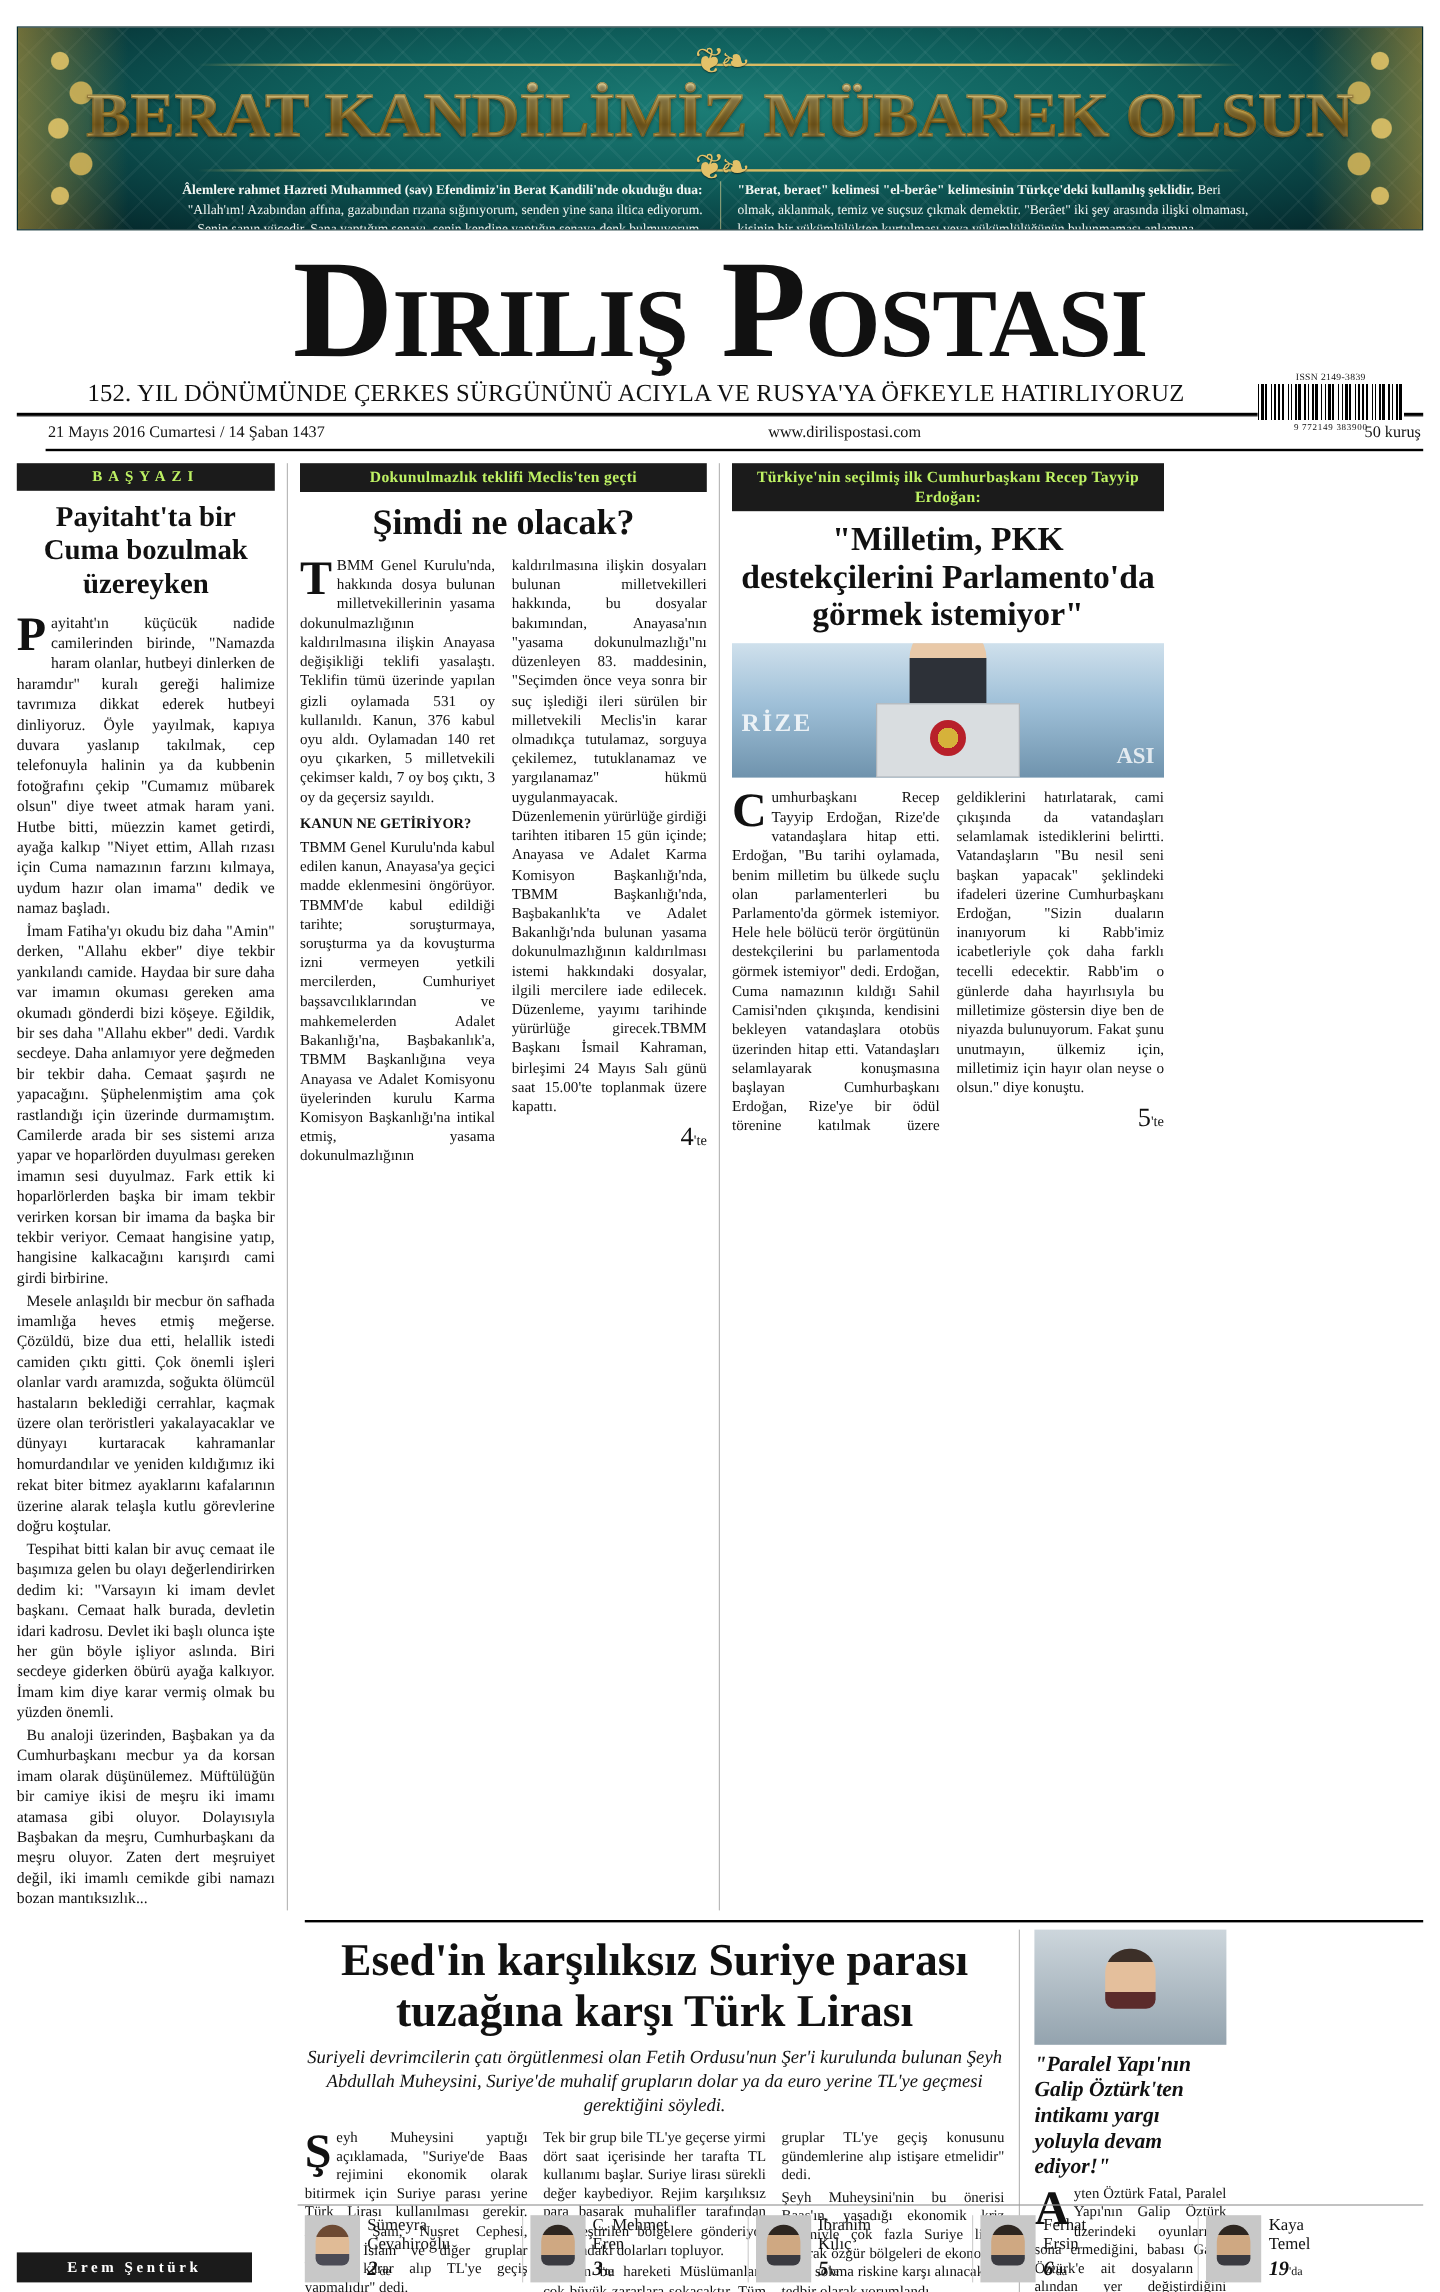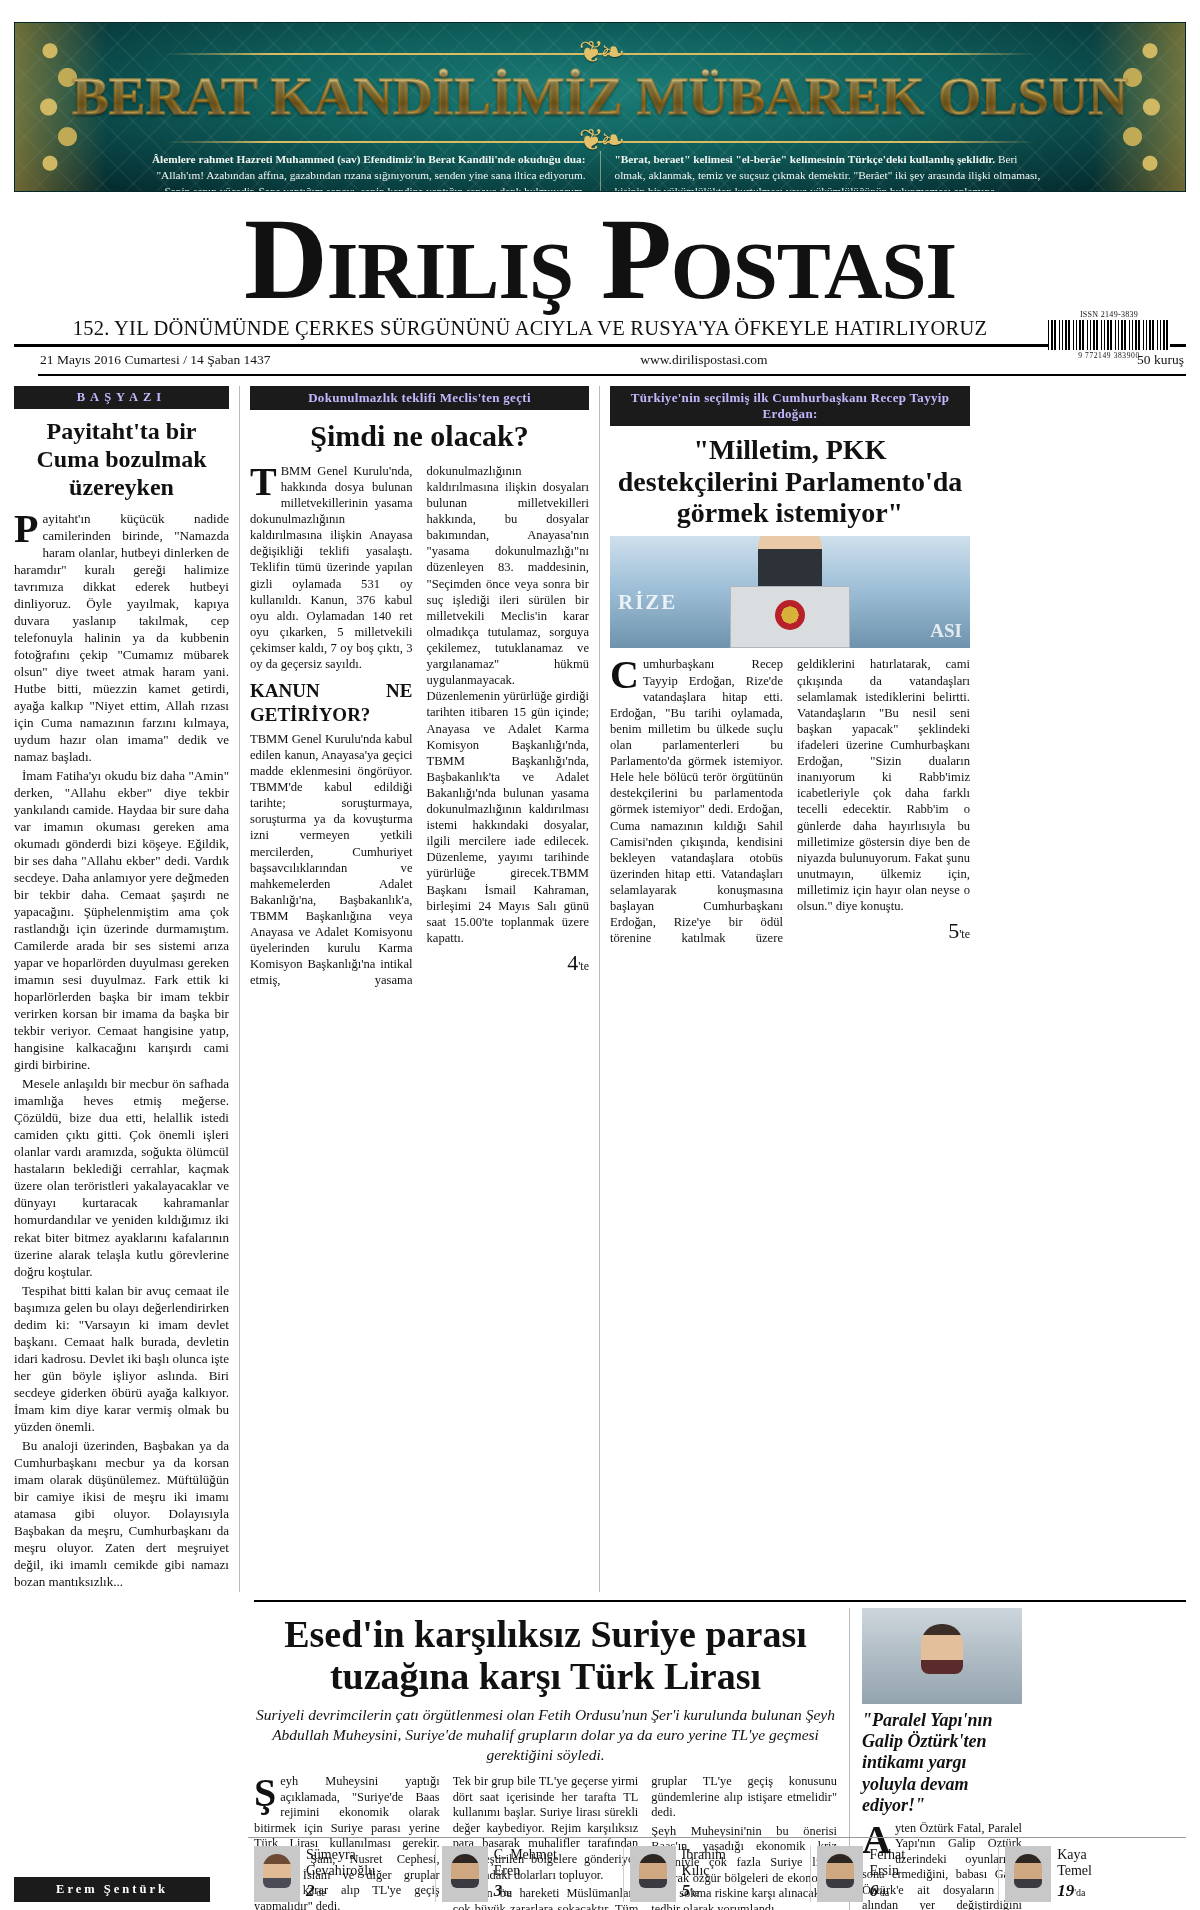--- a/index.html
+++ b/index.html
@@ -117,42 +117,42 @@
     margin-left: 24px;
   }
 
   
   .grid { display:flex; gap: 0; margin-top: 10px; }
   .col-left { width: 226px; padding-right: 10px; border-right: 1px solid #b9b9b9; }
   .col-mid  { width: 360px; padding: 0 10px; border-right: 1px solid #b9b9b9; }
   .col-right{ width: 380px; padding: 0 10px; }
 
   .kicker {
-    background:#1b1b1b; color:#c4b5fd; text-align:center;
+    background:#1b1b1b; color:#bef264; text-align:center;
     font-weight:700; font-size: 13px; padding: 4px 14px; letter-spacing:.3px;
   }
   .kicker.spaced { letter-spacing: 5px; font-size: 12.5px; }
 
   .hl-ed { font-size: 24px; font-weight:700; text-align:center; line-height:1.16; margin: 9px 0 8px; }
   .body-txt { font-size: 13.1px; line-height: 1.30; text-align: justify; hyphens:auto; }
   .body-txt p { margin-bottom: 2px; text-indent: 8px; }
   .body-txt p.first { text-indent: 0; }
   .dropcap::first-letter {
     float:left; font-size: 40px; line-height: .82; font-weight:700;
     padding: 3px 4px 0 0;
   }
   .author-bar {
     background:#1b1b1b; color:#fff; text-align:center; font-weight:700;
     font-size: 12.5px; letter-spacing: 3px; padding: 5px; margin-top: 8px;
   }
 
   .hl-1 { font-size: 30px; font-weight:700; text-align:center; line-height:1.08; margin:10px 0 10px; }
   .two-col { column-count:2; column-gap: 14px; font-size: 12.6px; line-height:1.28; text-align:justify; }
   .two-col p { margin-bottom: 3px; }
-  .subhead { font-weight:700; font-size: 19px; margin: 7px 0 3px; }
+  .subhead { font-weight:700; font-size: 12px; margin: 7px 0 3px; }
   .jump { font-size: 22px; font-weight:400; }
   .jump sup, .jump .sm { font-size: 12px; }
   .jump-right { text-align:right; }
 
   .hl-2 { font-size: 28px; font-weight:700; text-align:center; line-height:1.12; margin:8px 0 8px; }
 
   .photo {
     width:100%; height: 112px; position:relative; overflow:hidden;
     background: linear-gradient(180deg,#cfe0ec 0%, #9fc0d8 45%, #6f93ad 100%);
   }

